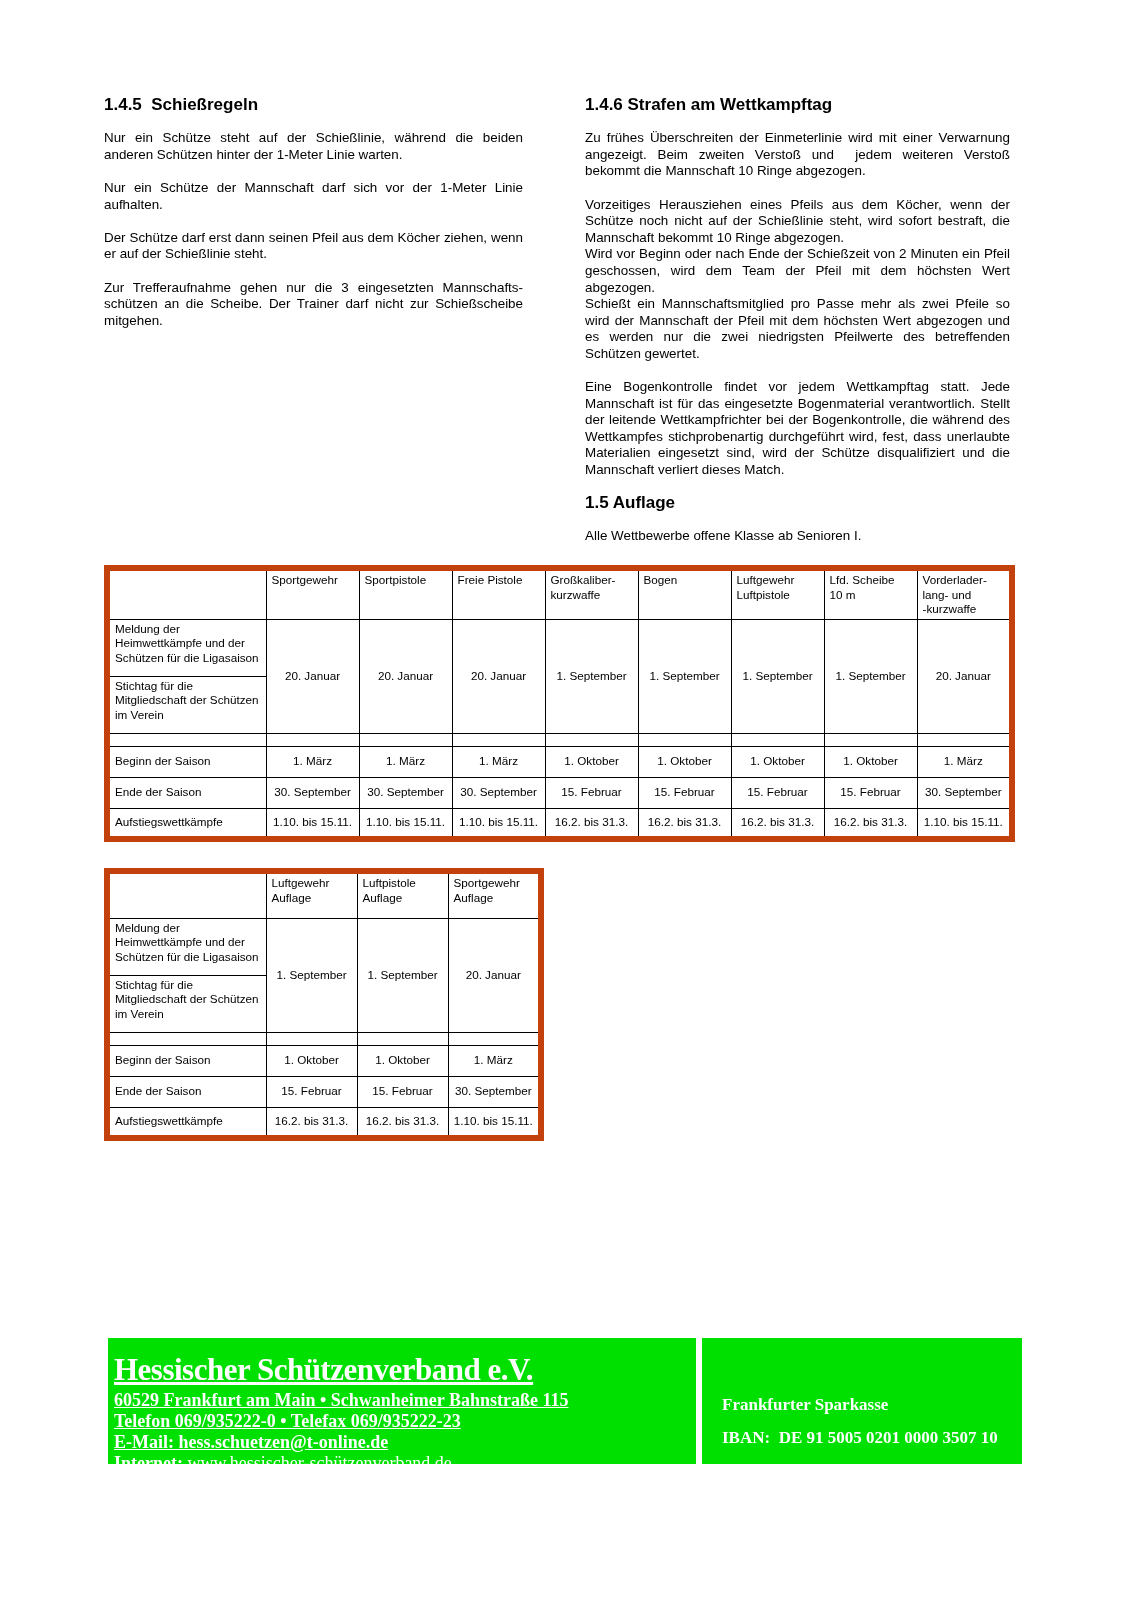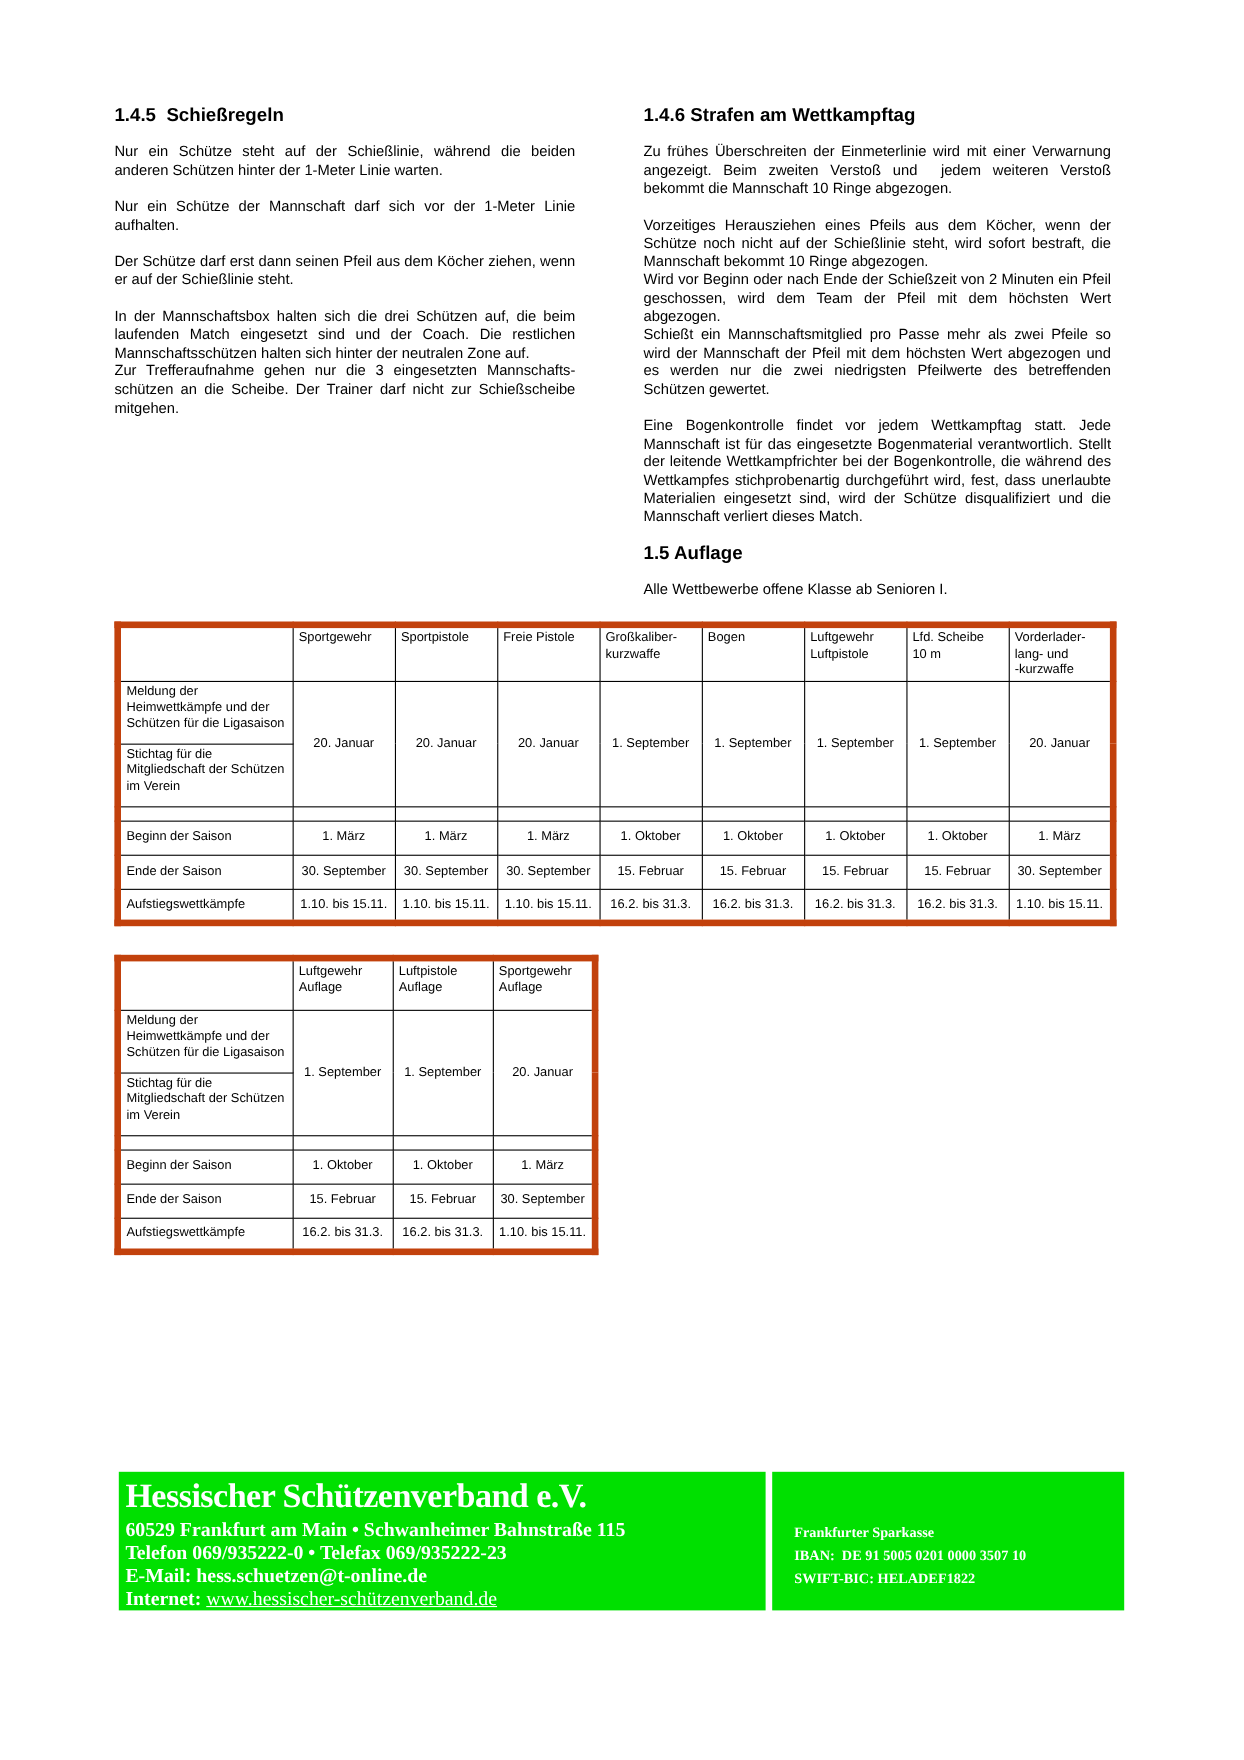--- a/index.html
+++ b/index.html
@@ -28,38 +28,37 @@
   td.rowlbl { vertical-align: middle; text-align: left; }
   td.val   { vertical-align: middle; text-align: center; padding: 2px 2px; margin-top: 19px; }
   td.grp   { height: 57px; vertical-align: top; padding-top: 3px; }
   tr.spacer td { height: 13px; padding: 0; }
   tr.datarow td { height: 31px; }
   #table1 { left: 104px; top: 565px; width: 905px; }
   #table2 { left: 104px; top: 868px; width: 434px; }
 
   
   .footer-block { position: absolute; background: #00e000; color: #ffffff; font-family: "Liberation Serif", serif; font-weight: bold; }
-  #footer-left  { left: 108px; top: 1338px; width: 588px; height: 126px; padding: 2px 0 0 6px; }
+  #footer-left  { left: 108px; top: 1338px; width: 588px; height: 126px; padding: 12px 0 0 6px; text-decoration: underline; }
   #footer-right { left: 702px; top: 1338px; width: 320px; height: 126px; padding: 44px 0 0 20px; }
   .org-title { font-size: 31px; line-height: 40px; letter-spacing: -0.5px; white-space: nowrap; }
   .addr-line { font-size: 18px; line-height: 21px; white-space: pre-wrap; }
-  .bank-line { font-size: 13px; line-height: 21px; white-space: pre-wrap; }
+  .bank-line { font-size: 17px; line-height: 21px; white-space: pre-wrap; margin-top: 12px; }
   .url-link { font-weight: normal; text-decoration: underline; }
 </style>
 </head>
 <body>
 
 <div class="page">
 
   <div class="col col-left">
     <h3>1.4.5&nbsp; Schießregeln</h3>
     <p>Nur ein Schütze steht auf der Schießlinie, während die beiden anderen Schützen hinter der 1-Meter Linie warten.</p>
     <p>Nur ein Schütze der Mannschaft darf sich vor der 1-Meter Linie aufhalten.</p>
     <p>Der Schütze darf erst dann seinen Pfeil aus dem Köcher ziehen, wenn er auf der Schießlinie steht.</p>
-    <p class="tight">In der Mannschaftsbox halten sich die drei Schützen auf, die beim laufenden Match eingesetzt sind und der Coach. Die restlichen Mannschaftsschützen halten sich hinter der neutralen Zone auf.</p>
     <p>Zur Trefferaufnahme gehen nur die 3 eingesetzten Mannschafts-schützen an die Scheibe. Der Trainer darf nicht zur Schießscheibe mitgehen.</p>
   </div>
 
   <div class="col col-right">
     <h3>1.4.6 Strafen am Wettkampftag</h3>
     <p>Zu frühes Überschreiten der Einmeterlinie wird mit einer Verwarnung angezeigt. Beim zweiten Verstoß und &nbsp;jedem weiteren Verstoß bekommt die Mannschaft 10 Ringe abgezogen.</p>
     <p class="tight">Vorzeitiges Herausziehen eines Pfeils aus dem Köcher, wenn der Schütze noch nicht auf der Schießlinie steht, wird sofort bestraft, die Mannschaft bekommt 10 Ringe abgezogen.</p>
     <p class="tight">Wird vor Beginn oder nach Ende der Schießzeit von 2 Minuten ein Pfeil geschossen, wird dem Team der Pfeil mit dem höchsten Wert abgezogen.</p>
     <p>Schießt ein Mannschaftsmitglied pro Passe mehr als zwei Pfeile so wird der Mannschaft der Pfeil mit dem höchsten Wert abgezogen und es werden nur die zwei niedrigsten Pfeilwerte des betreffenden Schützen gewertet.</p>
     <p>Eine Bogenkontrolle findet vor jedem Wettkampftag statt. Jede Mannschaft ist für das eingesetzte Bogenmaterial verantwortlich. Stellt der leitende Wettkampfrichter bei der Bogenkontrolle, die während des Wettkampfes stichprobenartig durchgeführt wird, fest, dass unerlaubte Materialien eingesetzt sind, wird der Schütze disqualifiziert und die Mannschaft verliert dieses Match.</p>

